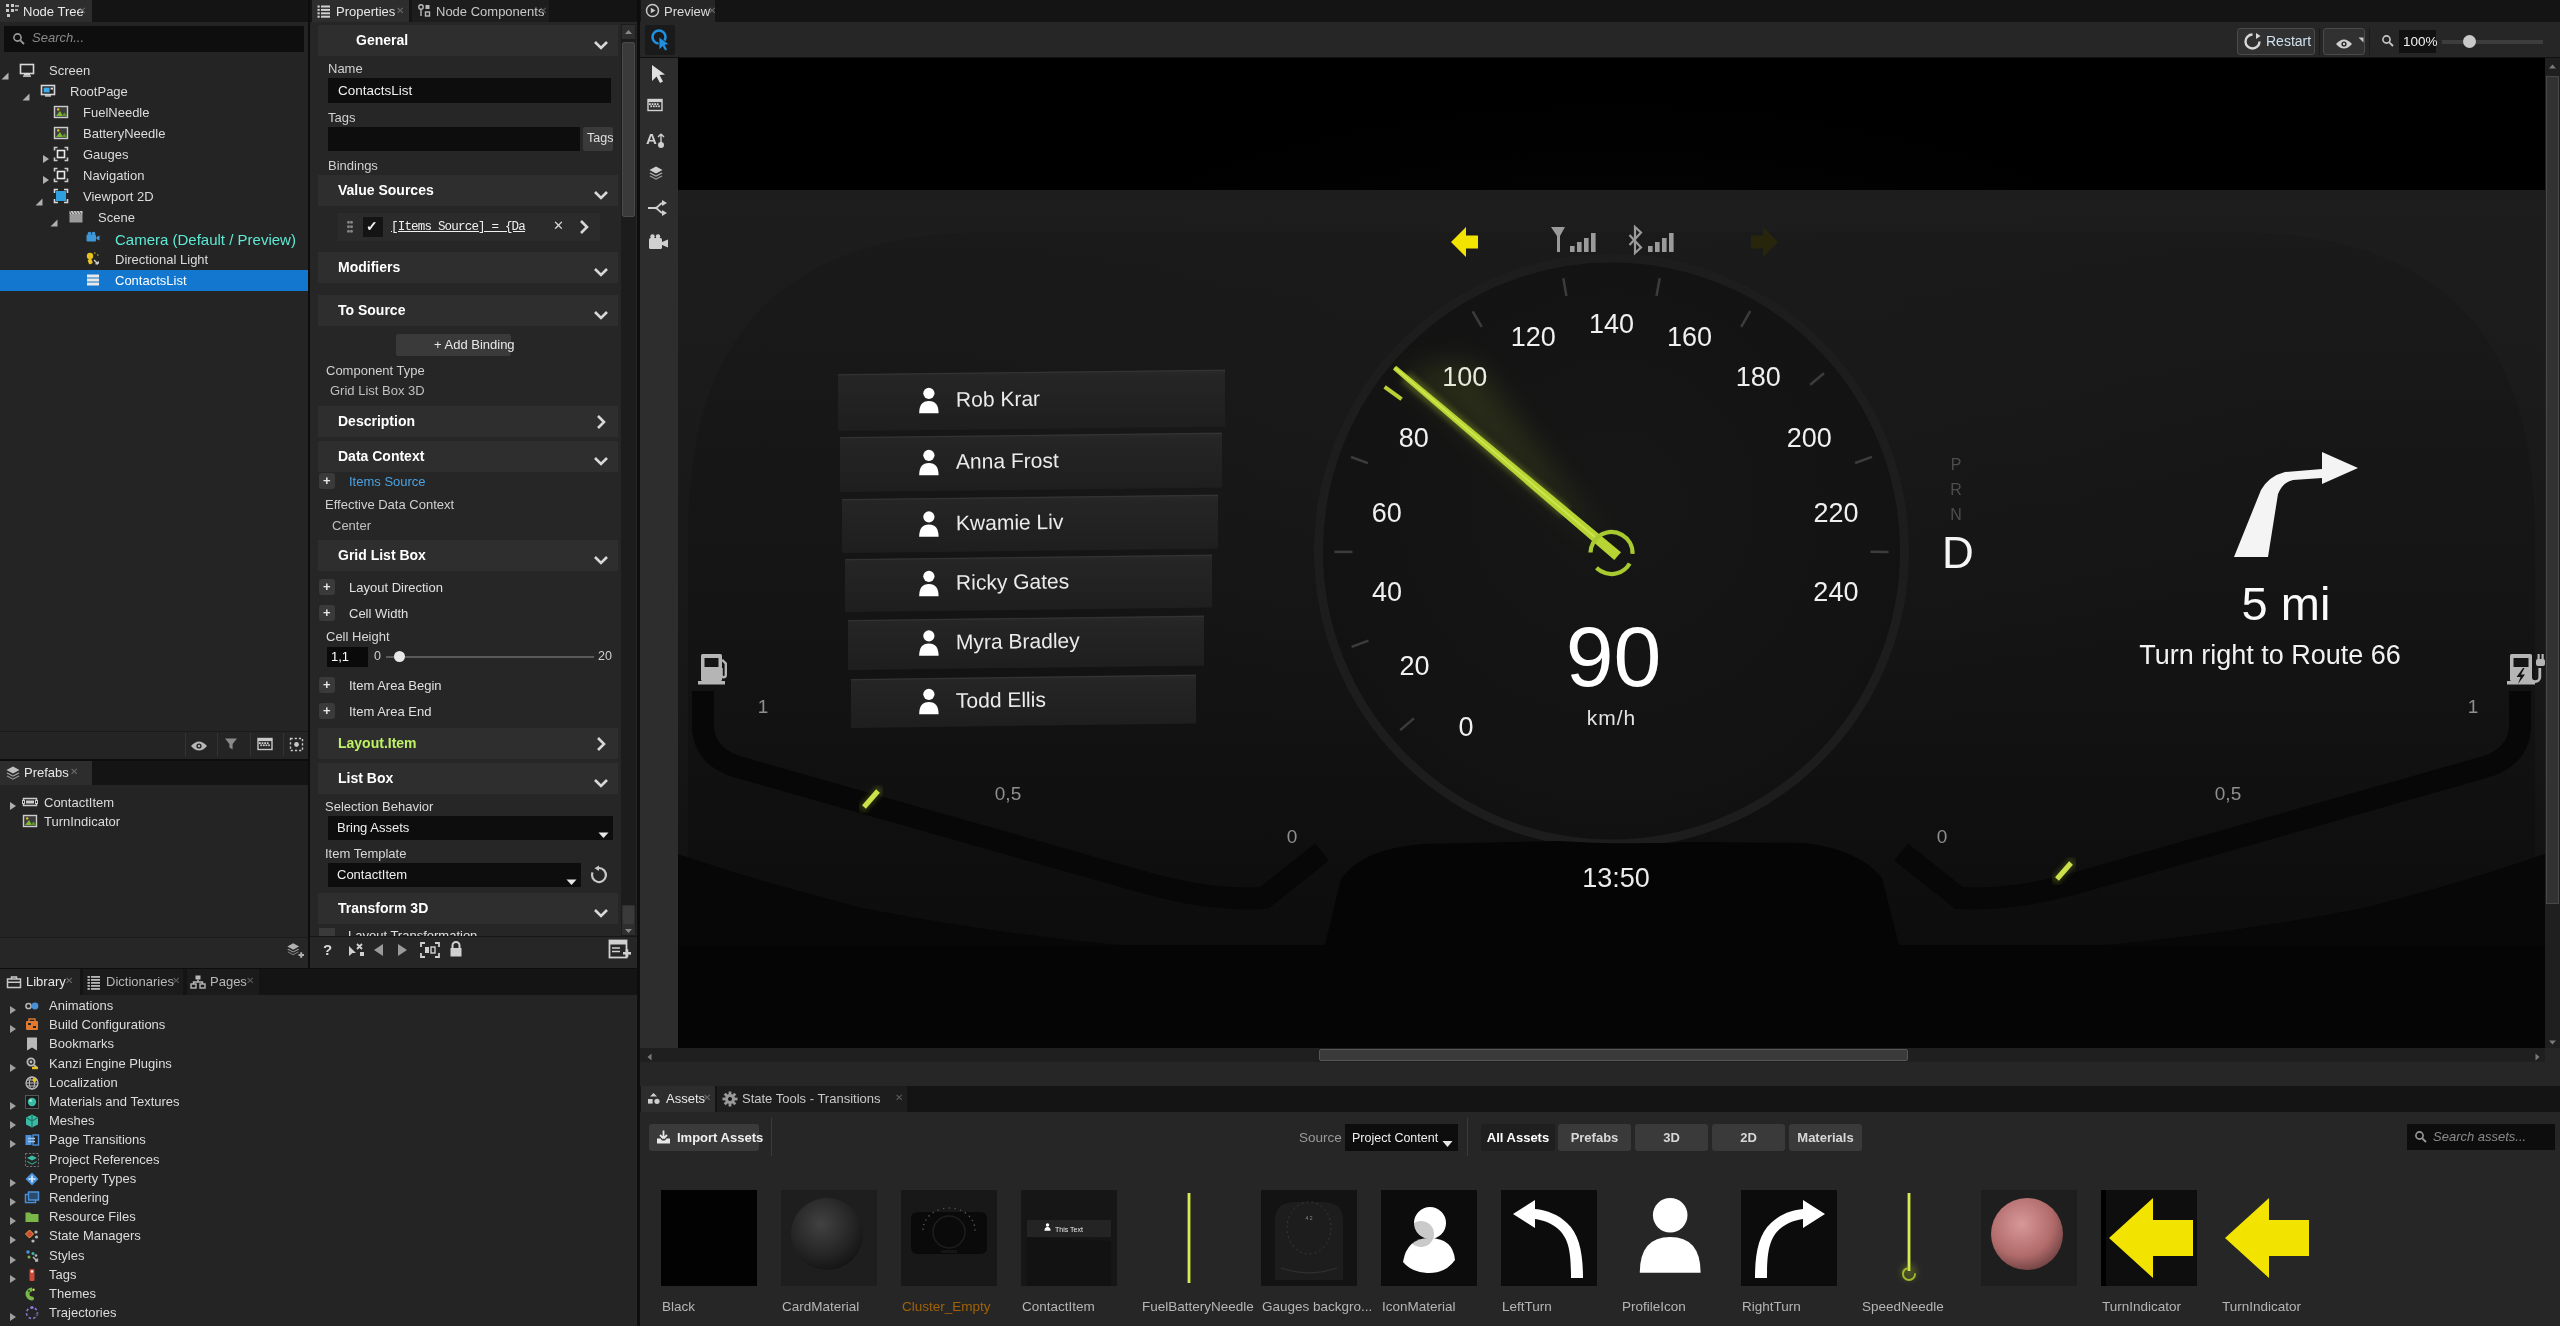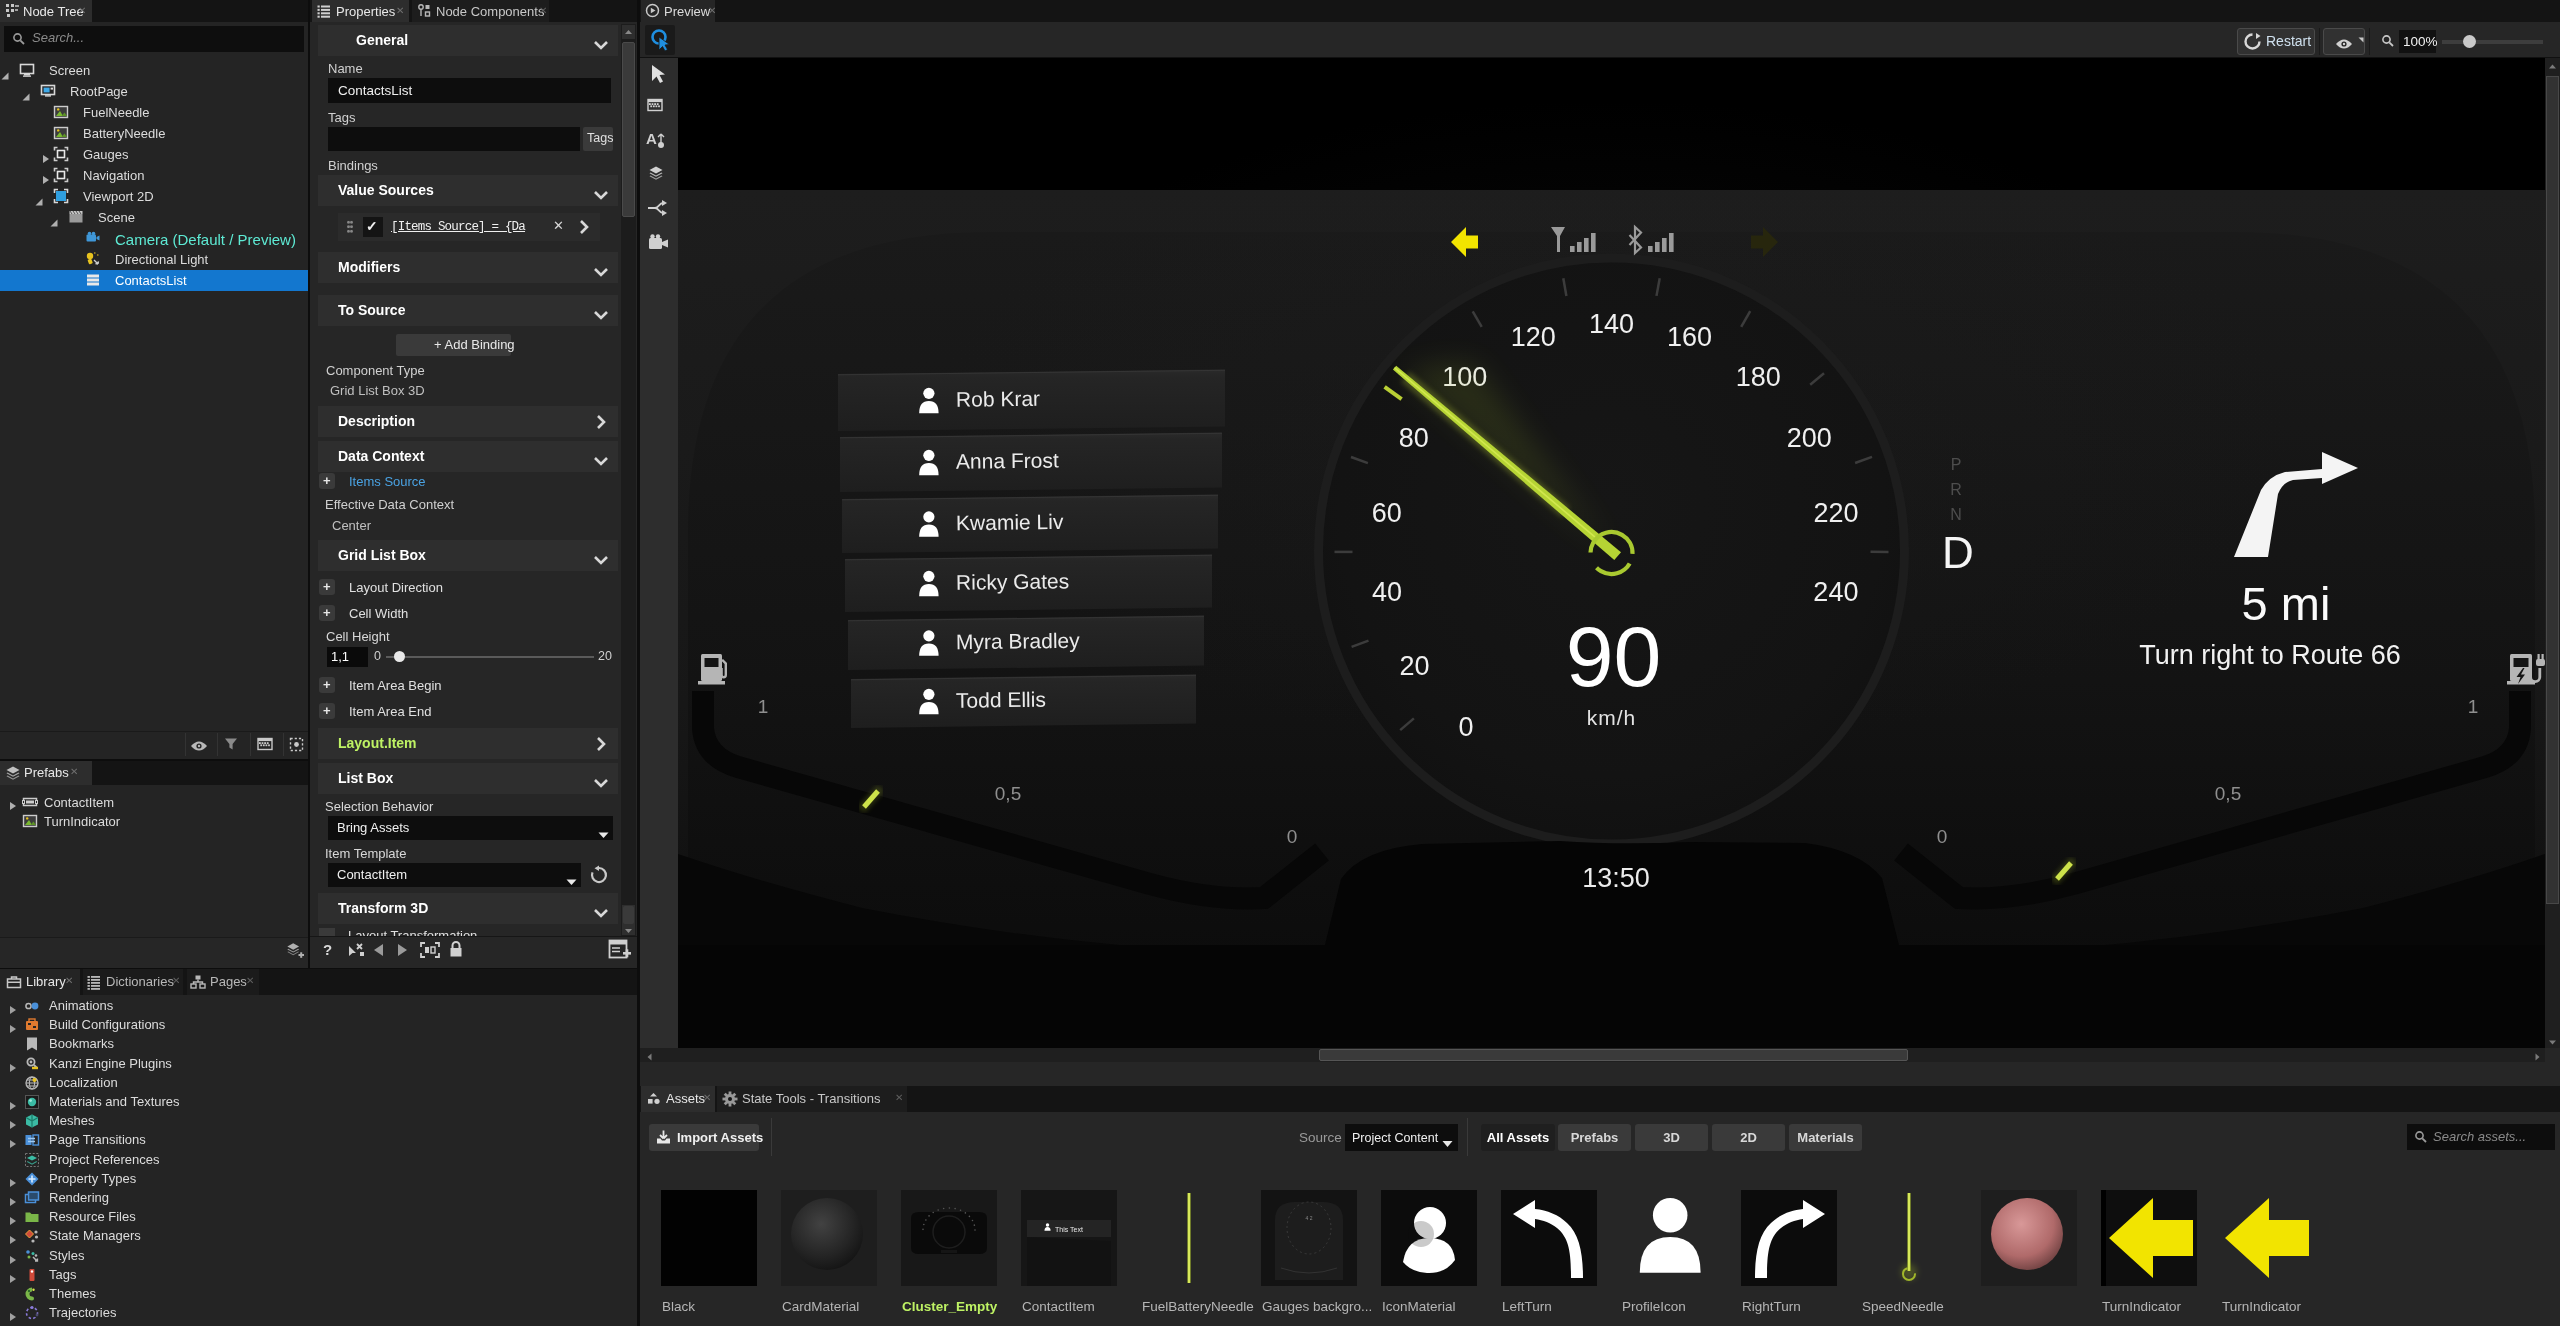--- a/index.html
+++ b/index.html
@@ -864,21 +864,21 @@
         <circle cx="42.656825270427895" cy="18.469574501751584" r="0.8" fill="#555"></circle>
         <circle cx="37.1801822497743" cy="19.995456609835003" r="0.8" fill="#555"></circle>
         <circle cx="32.23565601828028" cy="22.50515874549292" r="0.8" fill="#555"></circle>
         <circle cx="28.06641753158999" cy="25.875254186297838" r="0.8" fill="#555"></circle>
         <circle cx="24.877509226460926" cy="29.940002214012136" r="0.8" fill="#555"></circle>
         <circle cx="22.825761068741077" cy="34.49949921480602" r="0.8" fill="#555"></circle>
         <circle cx="22.01207768243184" cy="39.3295099048463" r="0.8" fill="#555"></circle>
         <circle cx="48" cy="42" r="16" fill="none" stroke="#1e1e1e" stroke-width="1.5"></circle>
         <rect x="40" y="60" width="16" height="3" fill="#151515"></rect>
       </svg></div>
-    <div style="position:absolute;left:902px;top:1299px;font-size:13.5px;color:#bef264;font-weight:bold;white-space:nowrap;">Cluster_Empty</div>
+    <div style="position:absolute;left:902px;top:1299px;font-size:13.5px;color:#a16207;font-weight:normal;white-space:nowrap;">Cluster_Empty</div>
     <div style="position:absolute;left:1021px;top:1190px;width:96px;height:96px;"><svg width="96" height="96" viewBox="0 0 96 96" style="">
         <rect width="96" height="96" fill="#161616"></rect>
         <rect x="6" y="30" width="84" height="17" fill="#242424"></rect>
         <g transform="translate(23,33)">
           <g transform="scale(0.32)" fill="#fff">
             <circle cx="11" cy="6" r="5.4"></circle>
             <path d="M1.5 24 Q1.5 12.8 11 12.8 Q20.5 12.8 20.5 24 Z"></path>
           </g>
         </g>
         <text x="34" y="42" font-size="7" fill="#e8e8e8" font-family="Liberation Sans">This Text</text>

